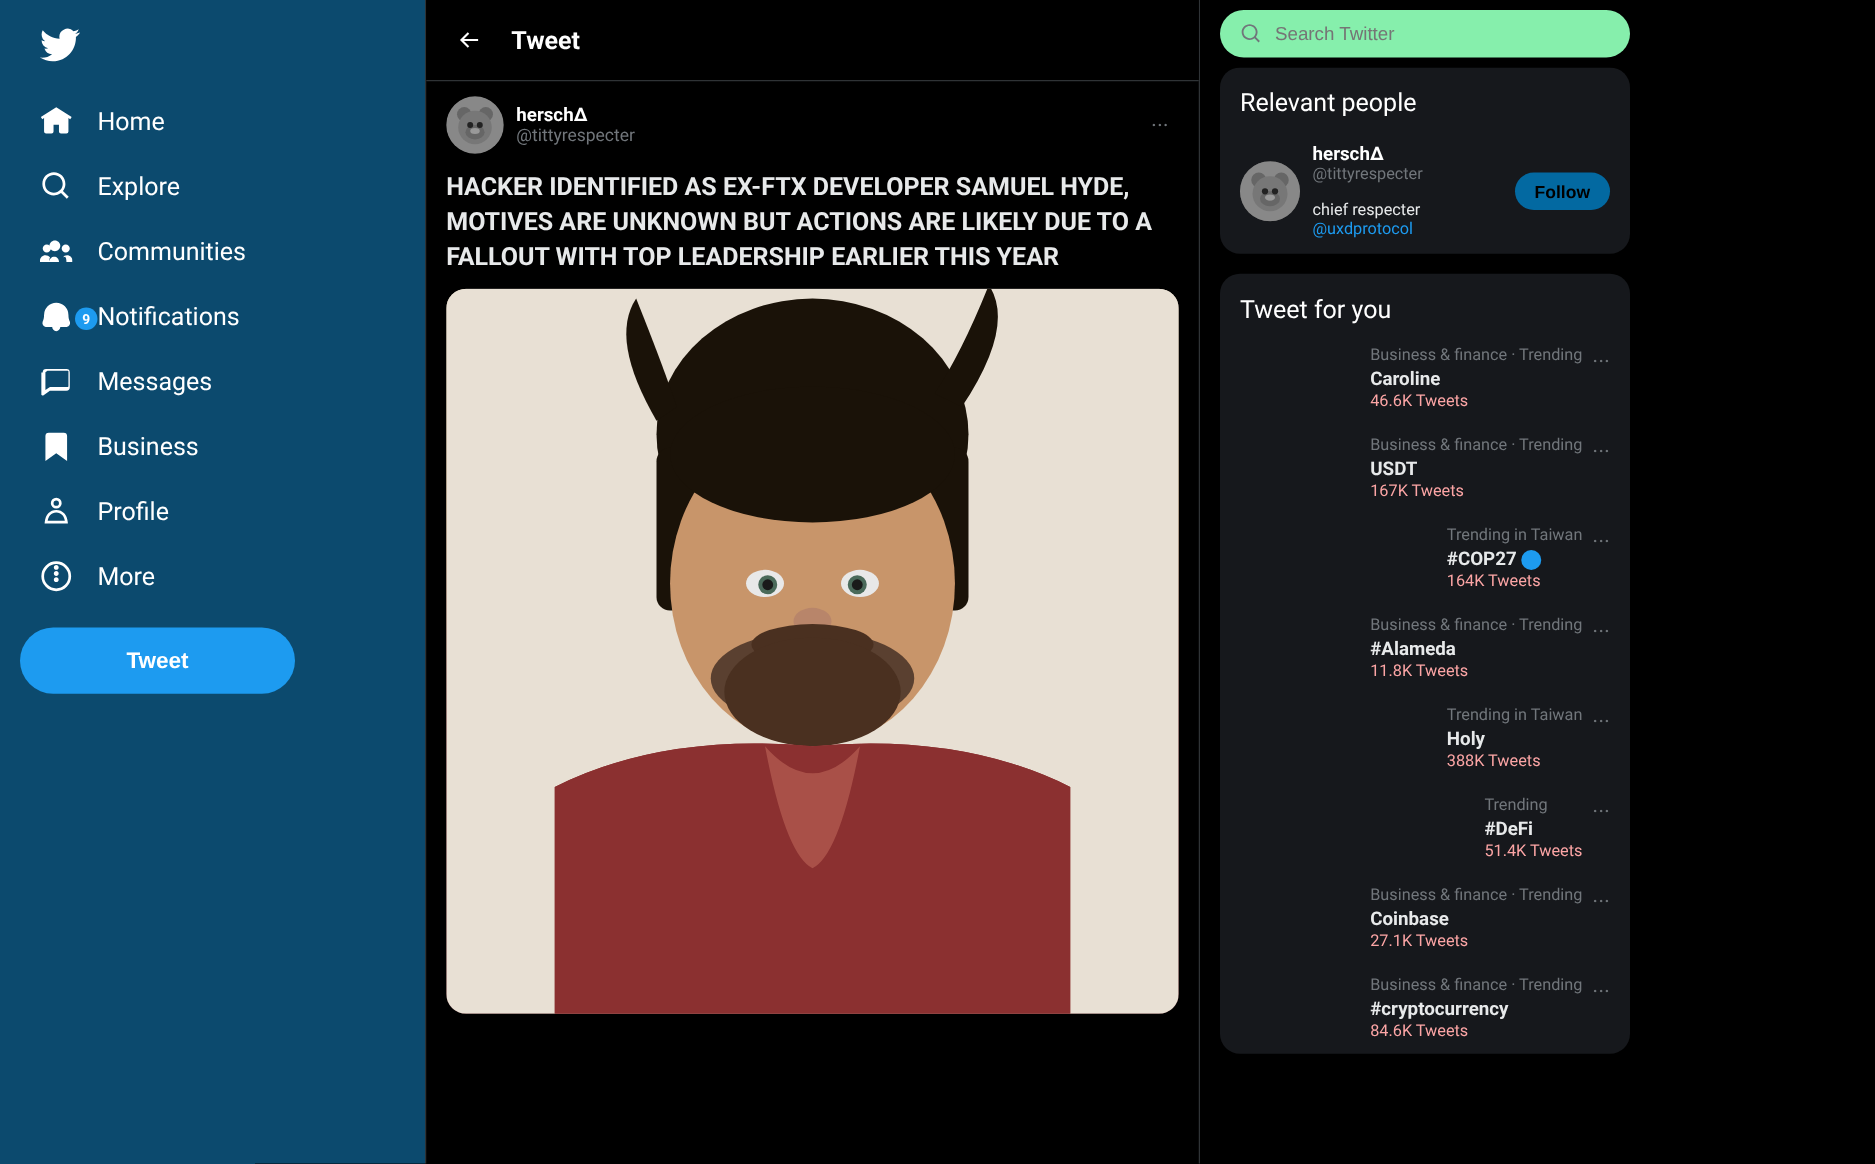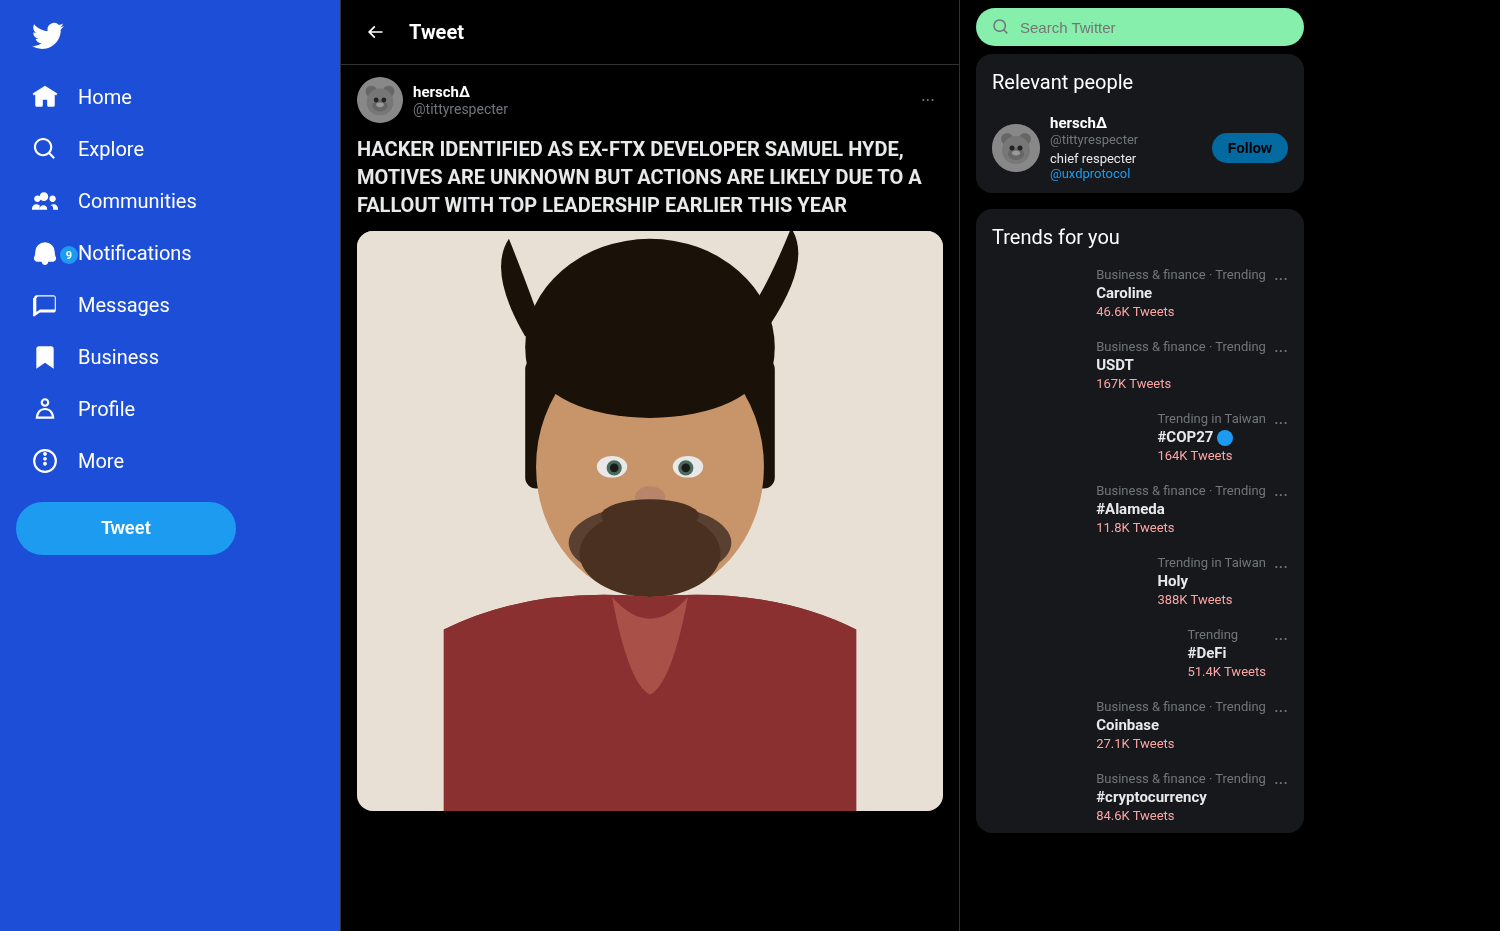--- a/index.html
+++ b/index.html
@@ -9,21 +9,21 @@
       font-family: -apple-system, BlinkMacSystemFont, "Segoe UI", Roboto, Helvetica, Arial, sans-serif;
       display: flex;
       width: 1500px;
       min-height: 931px;
       overflow: hidden;
     }
 
     
     .sidebar {
       width: 340px;
-      background: #1d4ed8;
+      background: #0c4a6e;
       display: flex;
       flex-direction: column;
       padding: 8px 16px;
       flex-shrink: 0;
     }
     .sidebar-logo {
       padding: 12px 16px;
       margin-bottom: 4px;
     }
     .sidebar-logo svg { width: 32px; height: 32px; fill: #fff; }
@@ -227,21 +227,21 @@
     }
     .rel-avatar {
       width: 48px;
       height: 48px;
       border-radius: 50%;
       background: #555;
       flex-shrink: 0;
     }
     .rel-name { font-size: 15px; font-weight: 700; }
     .rel-handle { font-size: 13px; color: #71767b; }
-    .rel-bio { font-size: 13px; color: #e7e9ea; margin-top: 4px; }
+    .rel-bio { font-size: 13px; color: #e7e9ea; margin-top: 14px; }
     .rel-bio a { color: #1d9bf0; text-decoration: none; }
     .follow-btn {
       background: #0369a1;
       color: #000;
       border: none;
       border-radius: 9999px;
       padding: 7px 16px;
       font-size: 14px;
       font-weight: 700;
       cursor: pointer;
@@ -484,21 +484,21 @@
           <div class="rel-bio">
             <span>chief respecter </span><a href="#">@uxdprotocol</a>
           </div>
         </div>
       </div>
       <button class="follow-btn">Follow</button>
     </div>
   </div>
 
   <div class="right-card">
-    <div class="right-card-title">Trends for you</div>
+    <div class="right-card-title">Tweet for you</div>
     <div id="trends-list">
         <div class="trend-item">
       <div>
         <div class="trend-meta">Business &amp; finance · Trending</div>
         <div class="trend-name">Caroline</div>
         <div class="trend-count">46.6K Tweets</div>
       </div>
       <span class="trend-more">···</span>
     </div>
         <div class="trend-item">

